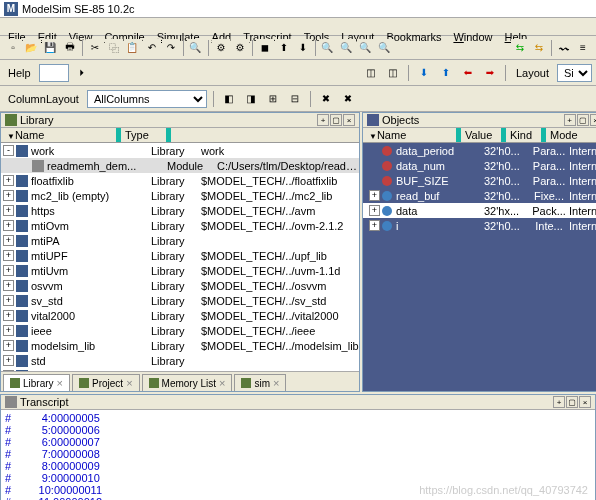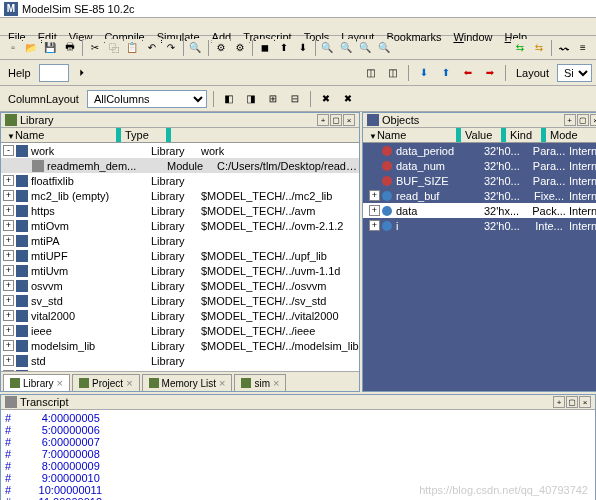--- a/index.html
+++ b/index.html
@@ -178,20 +178,21 @@
           <span class="lib-icon mod"></span>
           <span class="col-name">readmemh_dem...</span>
           <span class="col-type">Module</span>
           <span class="col-path">C:/Users/tlm/Desktop/readmemh/read...</span>
         </div>
         <div class="lib-row" style="padding-left: 2px;">
           <span class="tree-toggle">+</span>
           <span class="lib-icon"></span>
           <span class="col-name">floatfixlib</span>
           <span class="col-type">Library</span>
+          <span class="col-path">$MODEL_TECH/../floatfixlib</span>
         </div>
         <div class="lib-row" style="padding-left: 2px;">
           <span class="tree-toggle">+</span>
           <span class="lib-icon"></span>
           <span class="col-name">mc2_lib (empty)</span>
           <span class="col-type">Library</span>
           <span class="col-path">$MODEL_TECH/../mc2_lib</span>
         </div>
         <div class="lib-row" style="padding-left: 2px;">
           <span class="tree-toggle">+</span>

